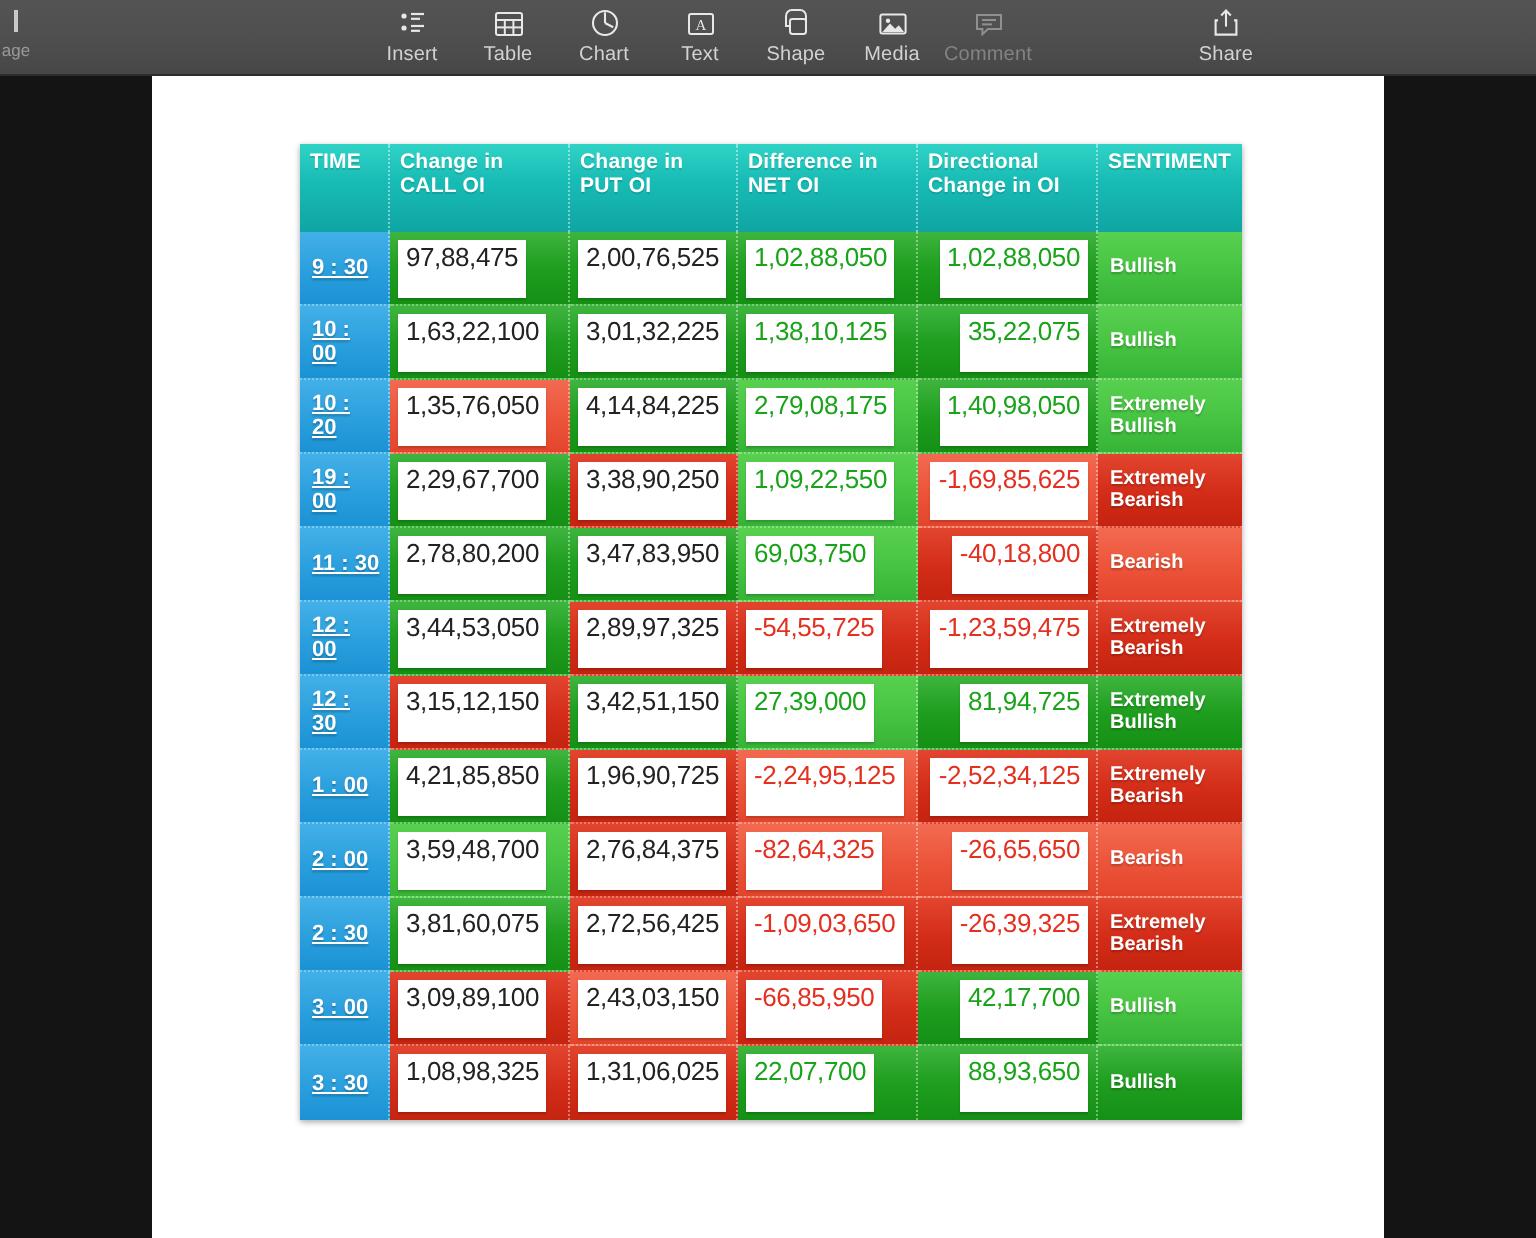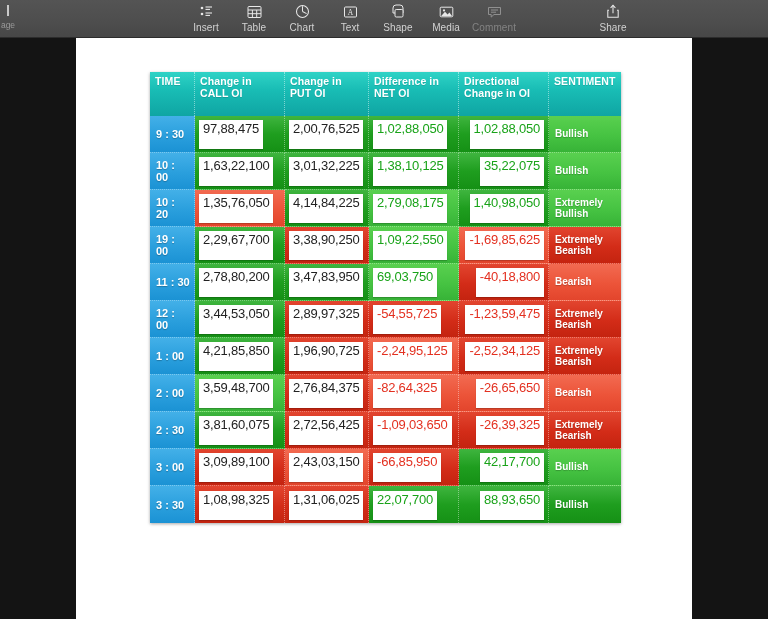--- a/index.html
+++ b/index.html
@@ -130,20 +130,21 @@
   .bg-blue    { background: linear-gradient(to bottom, #43b0e8 0%, #2a9fdd 55%, #1b92d4 100%); }
 
   
   .time-cell {
     color: #ffffff;
     font-size: 11px;
     font-weight: bold;
     text-align: left;
     padding-left: 6px !important;
     text-shadow: 0 1px 1px rgba(0,0,0,0.25);
+    text-decoration: underline;
   }
 
   
   .chip {
     display: inline-block;
     background: #ffffff;
     padding: 2px 4px 13px 4px;
     font-size: 13px;
     font-weight: normal;
     line-height: 14px;
@@ -341,20 +342,28 @@
         </tr>
         <tr>
           <td class="time-cell bg-blue">12 : 00</td>
           <td class="cell-num bg-green"><span class="chip chip-dark">3,44,53,050</span></td>
           <td class="cell-num bg-red"><span class="chip chip-dark">2,89,97,325</span></td>
           <td class="cell-num bg-red"><span class="chip chip-neg">-54,55,725</span></td>
           <td class="cell-num right bg-red"><span class="chip chip-neg">-1,23,59,475</span></td>
           <td class="sent-cell bg-red">Extremely Bearish</td>
         </tr>
         <tr>
+          <td class="time-cell bg-blue">12 : 30</td>
+          <td class="cell-num bg-red"><span class="chip chip-dark">3,15,12,150</span></td>
+          <td class="cell-num bg-green"><span class="chip chip-dark">3,42,51,150</span></td>
+          <td class="cell-num bg-lgreen"><span class="chip chip-pos">27,39,000</span></td>
+          <td class="cell-num right bg-green"><span class="chip chip-pos">81,94,725</span></td>
+          <td class="sent-cell bg-green">Extremely Bullish</td>
+        </tr>
+        <tr>
           <td class="time-cell bg-blue">1 : 00</td>
           <td class="cell-num bg-green"><span class="chip chip-dark">4,21,85,850</span></td>
           <td class="cell-num bg-red"><span class="chip chip-dark">1,96,90,725</span></td>
           <td class="cell-num bg-lred"><span class="chip chip-neg">-2,24,95,125</span></td>
           <td class="cell-num right bg-red"><span class="chip chip-neg">-2,52,34,125</span></td>
           <td class="sent-cell bg-red">Extremely Bearish</td>
         </tr>
         <tr>
           <td class="time-cell bg-blue">2 : 00</td>
           <td class="cell-num bg-lgreen"><span class="chip chip-dark">3,59,48,700</span></td>

